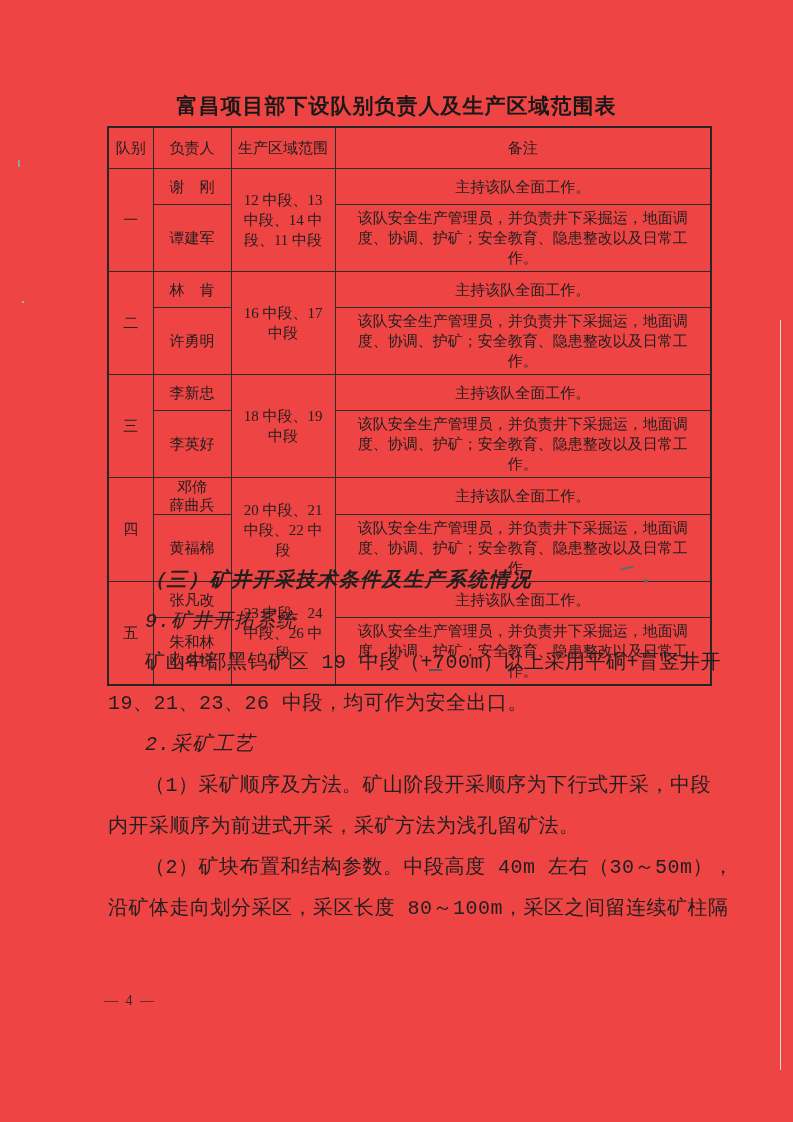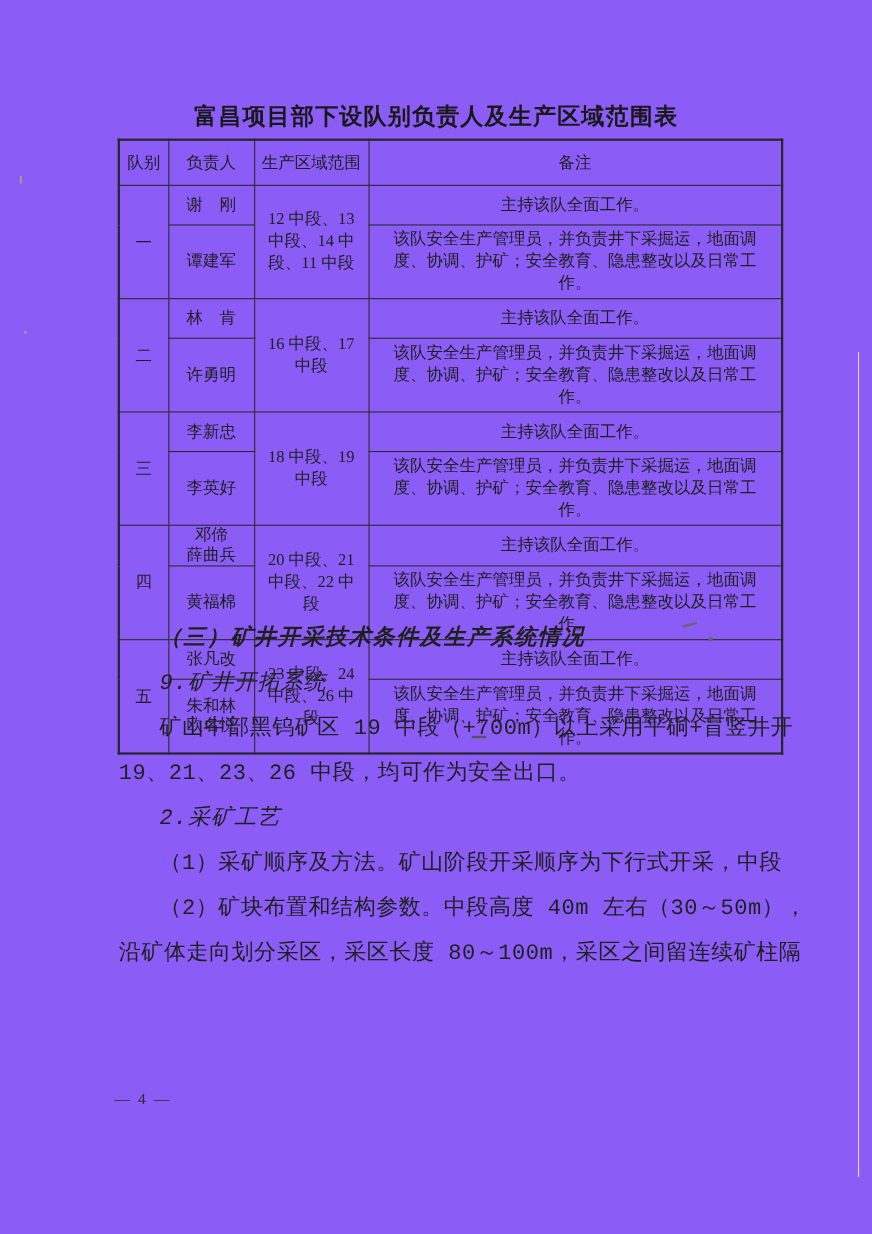--- a/index.html
+++ b/index.html
@@ -1,20 +1,20 @@
 <!DOCTYPE html>
 <html><head>
 <meta charset="utf-8">
 <style>
   html,body{margin:0;padding:0;background:#e8e8e8;}
   .page{
     position:relative;
     width:793px;height:1122px;
     margin:0 auto;
-    background:#8b5cf6;
+    background:#ef4444;
     font-family:"Liberation Serif","DejaVu Serif",serif;
     color:#1f1f1f;
     overflow:hidden;
   }
   
   .doc-title{
     position:absolute;top:92px;left:0;width:100%;
     text-align:center;
     font-size:21px;font-weight:bold;letter-spacing:1px;
     color:#181818;
@@ -150,20 +150,21 @@
     </tbody>
   </table>
 
   <div class="body-text">
     <div class="line ind kai-bold">（三）矿井开采技术条件及生产系统情况</div>
     <div class="line ind kai">9.矿井开拓系统</div>
     <div class="line ind">矿山中部黑钨矿区 19 中段（+700m）以上采用平硐+盲竖井开</div>
     <div class="line">19、21、23、26 中段，均可作为安全出口。</div>
     <div class="line ind kai">2.采矿工艺</div>
     <div class="line ind">（1）采矿顺序及方法。矿山阶段开采顺序为下行式开采，中段</div>
+    <div class="line">内开采顺序为前进式开采，采矿方法为浅孔留矿法。</div>
     <div class="line ind">（2）矿块布置和结构参数。中段高度 40m 左右（30～50m），</div>
     <div class="line">沿矿体走向划分采区，采区长度 80～100m，采区之间留连续矿柱隔</div>
   </div>
 
   <div class="page-number">— 4 —</div>
 
   <div class="artifact art-underline"></div>
   <div class="artifact art-pen1"></div>
   <div class="artifact art-pen2"></div>
   <div class="artifact art-speck1"></div>

